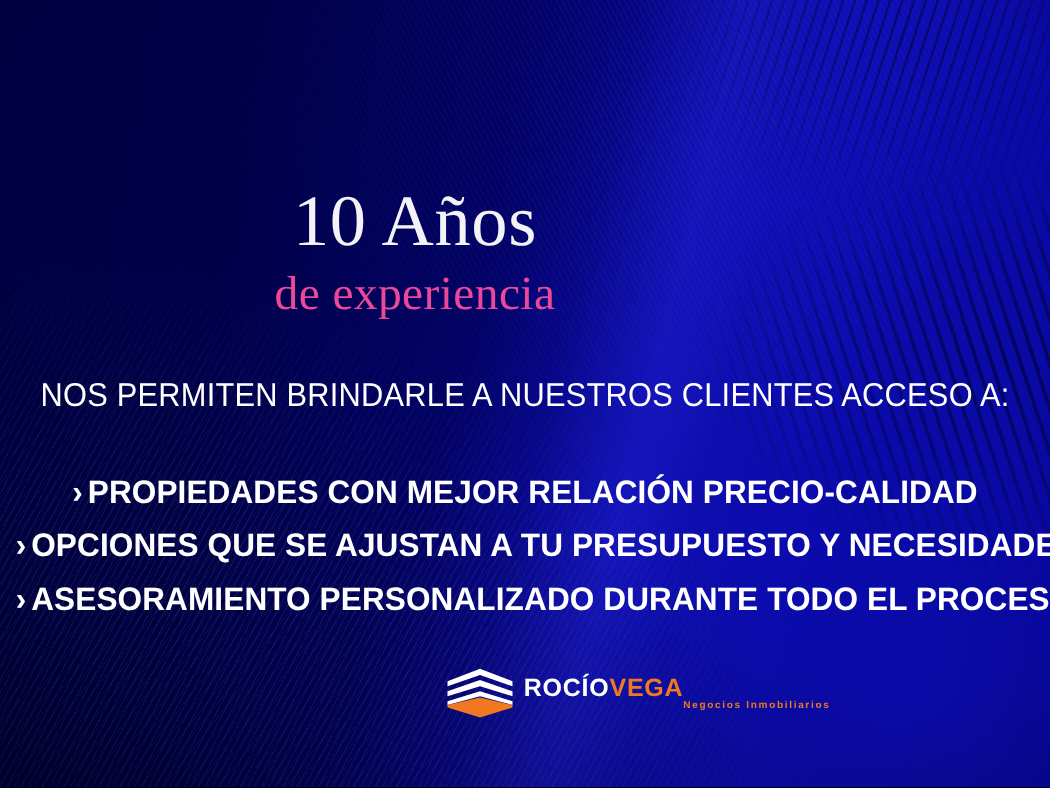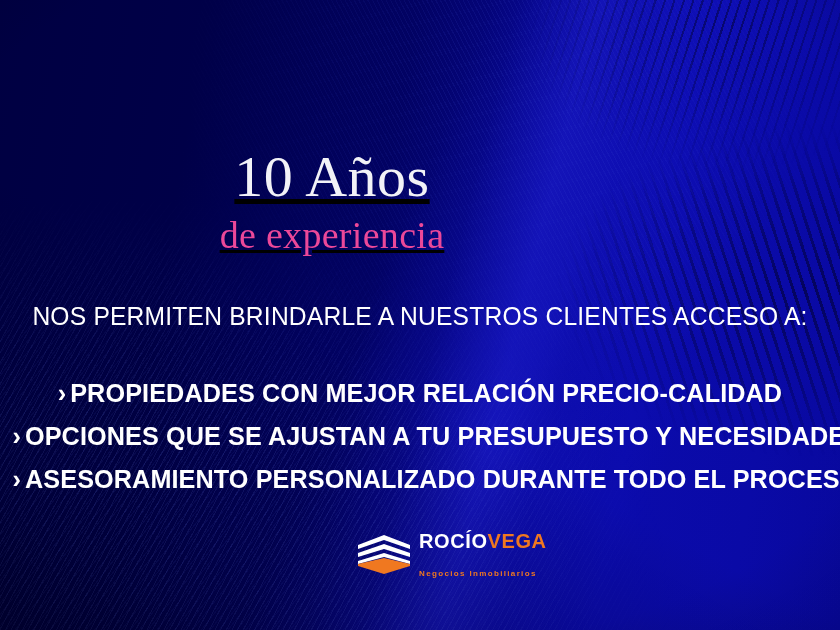--- a/index.html
+++ b/index.html
@@ -140,21 +140,20 @@
     position: absolute;
     inset: 0;
   }
 
   .headline-block {
     position: absolute;
     top: 148px;
     left: 0;
     width: 664px;
     text-align: center;
-    text-decoration: underline;
   }
   .headline {
     font-family: "Liberation Serif", "DejaVu Serif", serif;
     font-size: 58px;
     line-height: 1.0;
     color: #f2f2f7;
     letter-spacing: 0.5px;
     white-space: nowrap;
   }
   .subheadline {
@@ -218,21 +217,21 @@
     align-items: center;
     gap: 7px;
   }
   .logo-mark {
     width: 56px;
     height: 42px;
     flex: 0 0 auto;
   }
   .logo-text {
     display: flex;
-    flex-direction: column;
+    flex-direction: row;
     justify-content: center;
     line-height: 1;
   }
   .logo-word {
     font-size: 20px;
     font-weight: 700;
     letter-spacing: 0.6px;
     white-space: nowrap;
   }
   .logo-word .w1 { color: #ffffff; }

